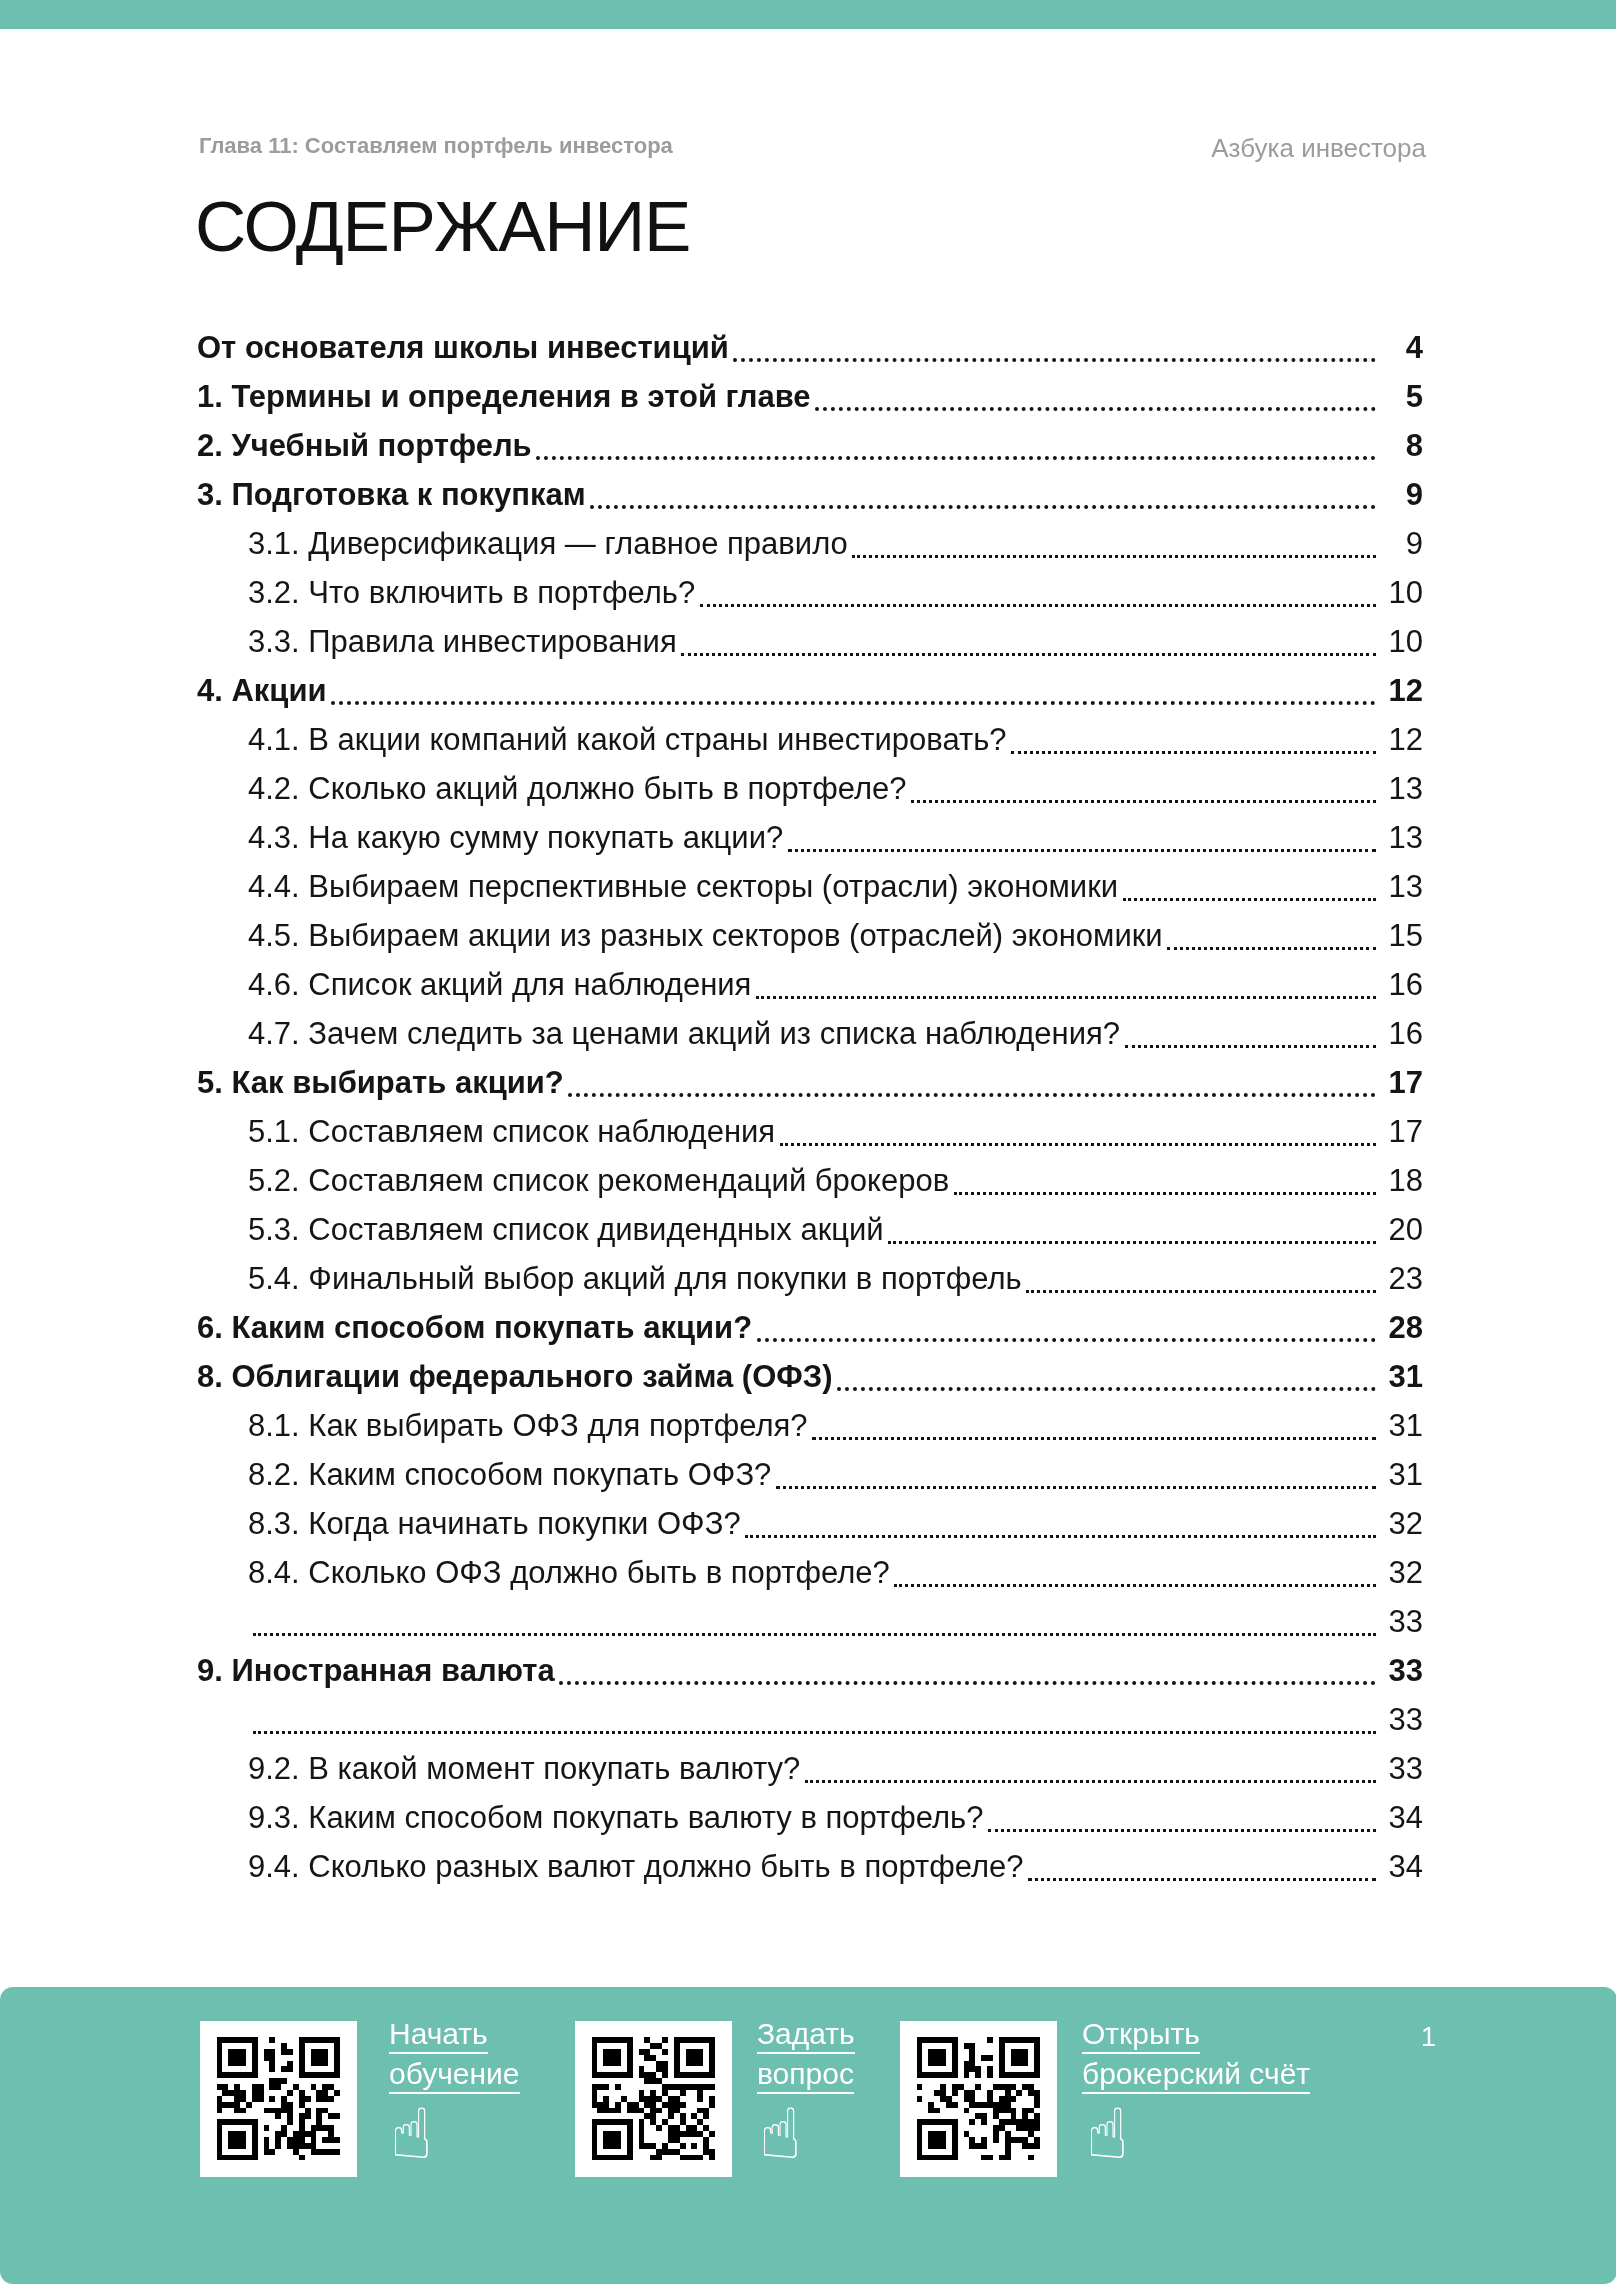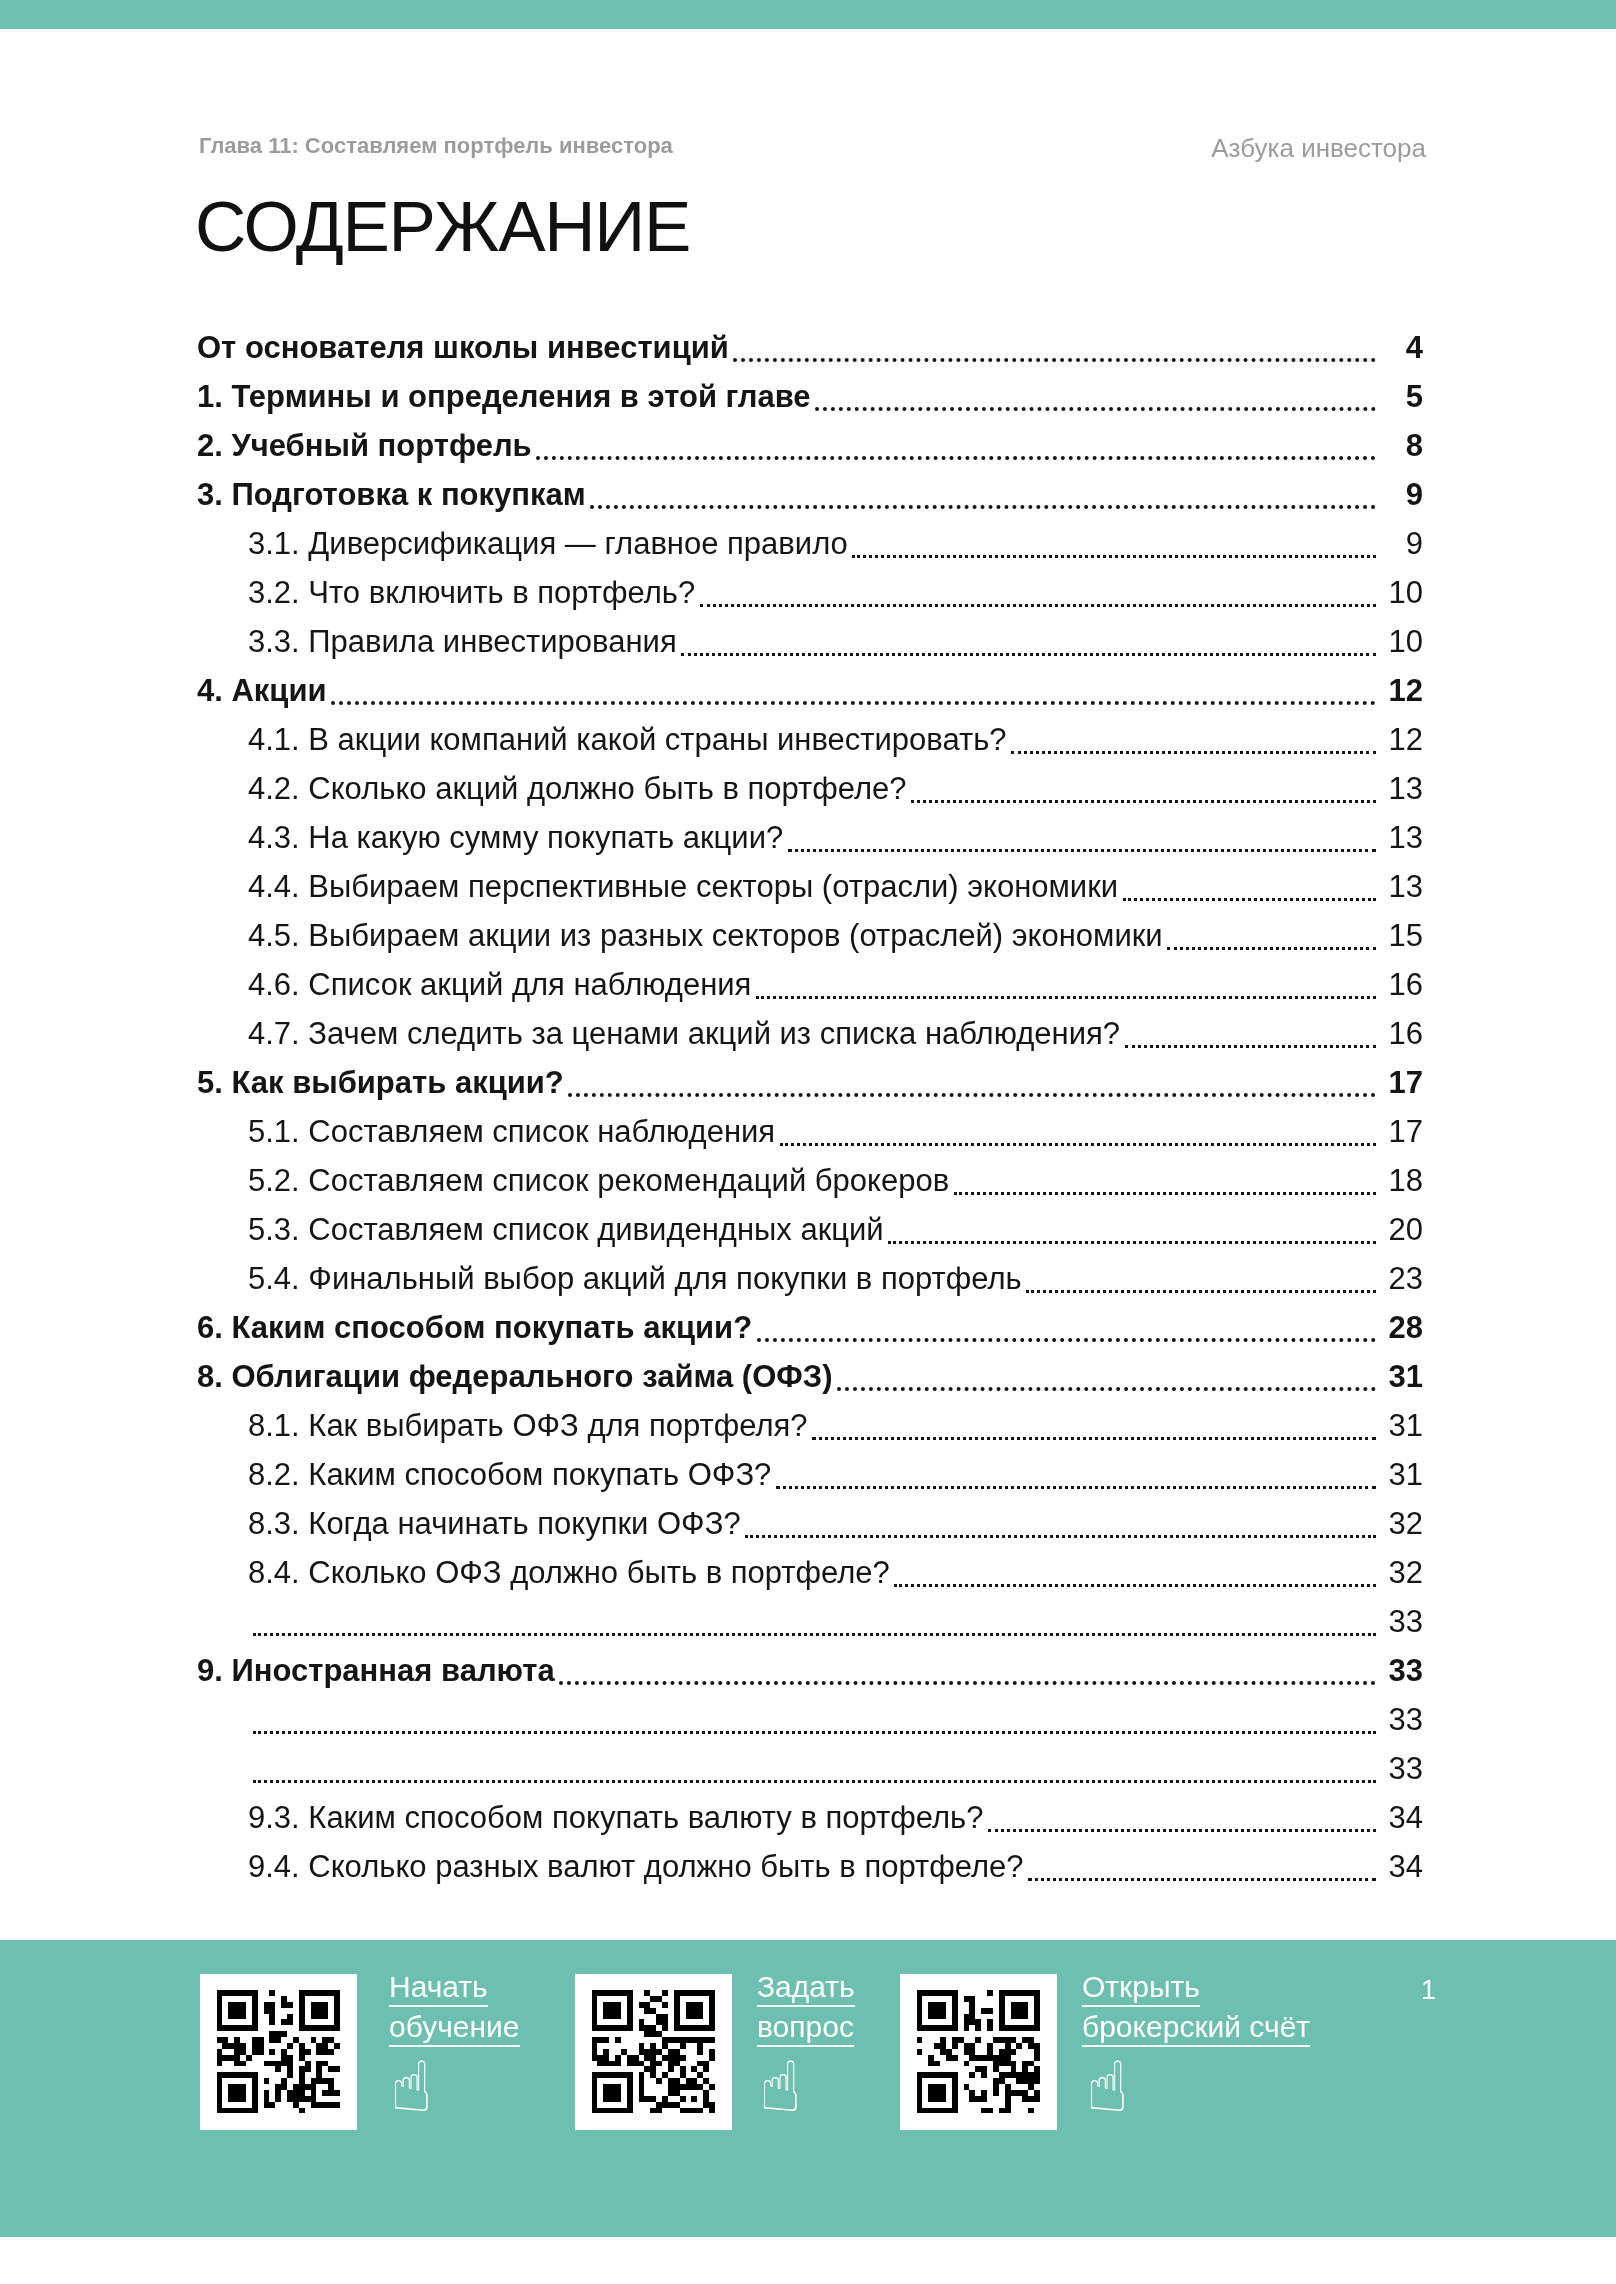--- a/index.html
+++ b/index.html
@@ -49,22 +49,23 @@
   .toc-leader{
     flex:1;align-self:flex-end;
     height:13px;
     border-bottom:3.3px dotted #141414;
     margin:0 3.9px 10.4px 4.6px;
   }
   .toc-row.bold .toc-leader{border-bottom-width:4.6px;margin-bottom:9.8px;}
   .toc-page{flex:none;min-width:43px;text-align:right;}
   
   .footer{
-    position:absolute;left:0;top:1940px;width:1617px;height:297px;
+    position:absolute;left:0;top:1987px;width:1617px;height:297px;
     background:var(--accent);
+    border-radius:13px;
   }
   .qr{
     position:absolute;top:34px;width:157px;height:156px;
     background:#ffffff;padding:16.3px;
   }
   .qr svg{display:block;width:100%;height:100%;}
   #qr1{left:200px;}
   #qr2{left:575px;}
   #qr3{left:900px;}
   .flink{
@@ -243,20 +244,21 @@
     <div class="toc-row bold">
       <span class="toc-label">9. Иностранная валюта</span>
       <span class="toc-leader"></span>
       <span class="toc-page">33</span>
     </div>
     <div class="toc-row sub">
       <span class="toc-leader"></span>
       <span class="toc-page">33</span>
     </div>
     <div class="toc-row sub">
+      <span class="toc-label">9.2. В какой момент покупать валюту?</span>
       <span class="toc-leader"></span>
       <span class="toc-page">33</span>
     </div>
     <div class="toc-row sub">
       <span class="toc-label">9.3. Каким способом покупать валюту в портфель?</span>
       <span class="toc-leader"></span>
       <span class="toc-page">34</span>
     </div>
     <div class="toc-row sub">
       <span class="toc-label">9.4. Сколько разных валют должно быть в портфеле?</span>

